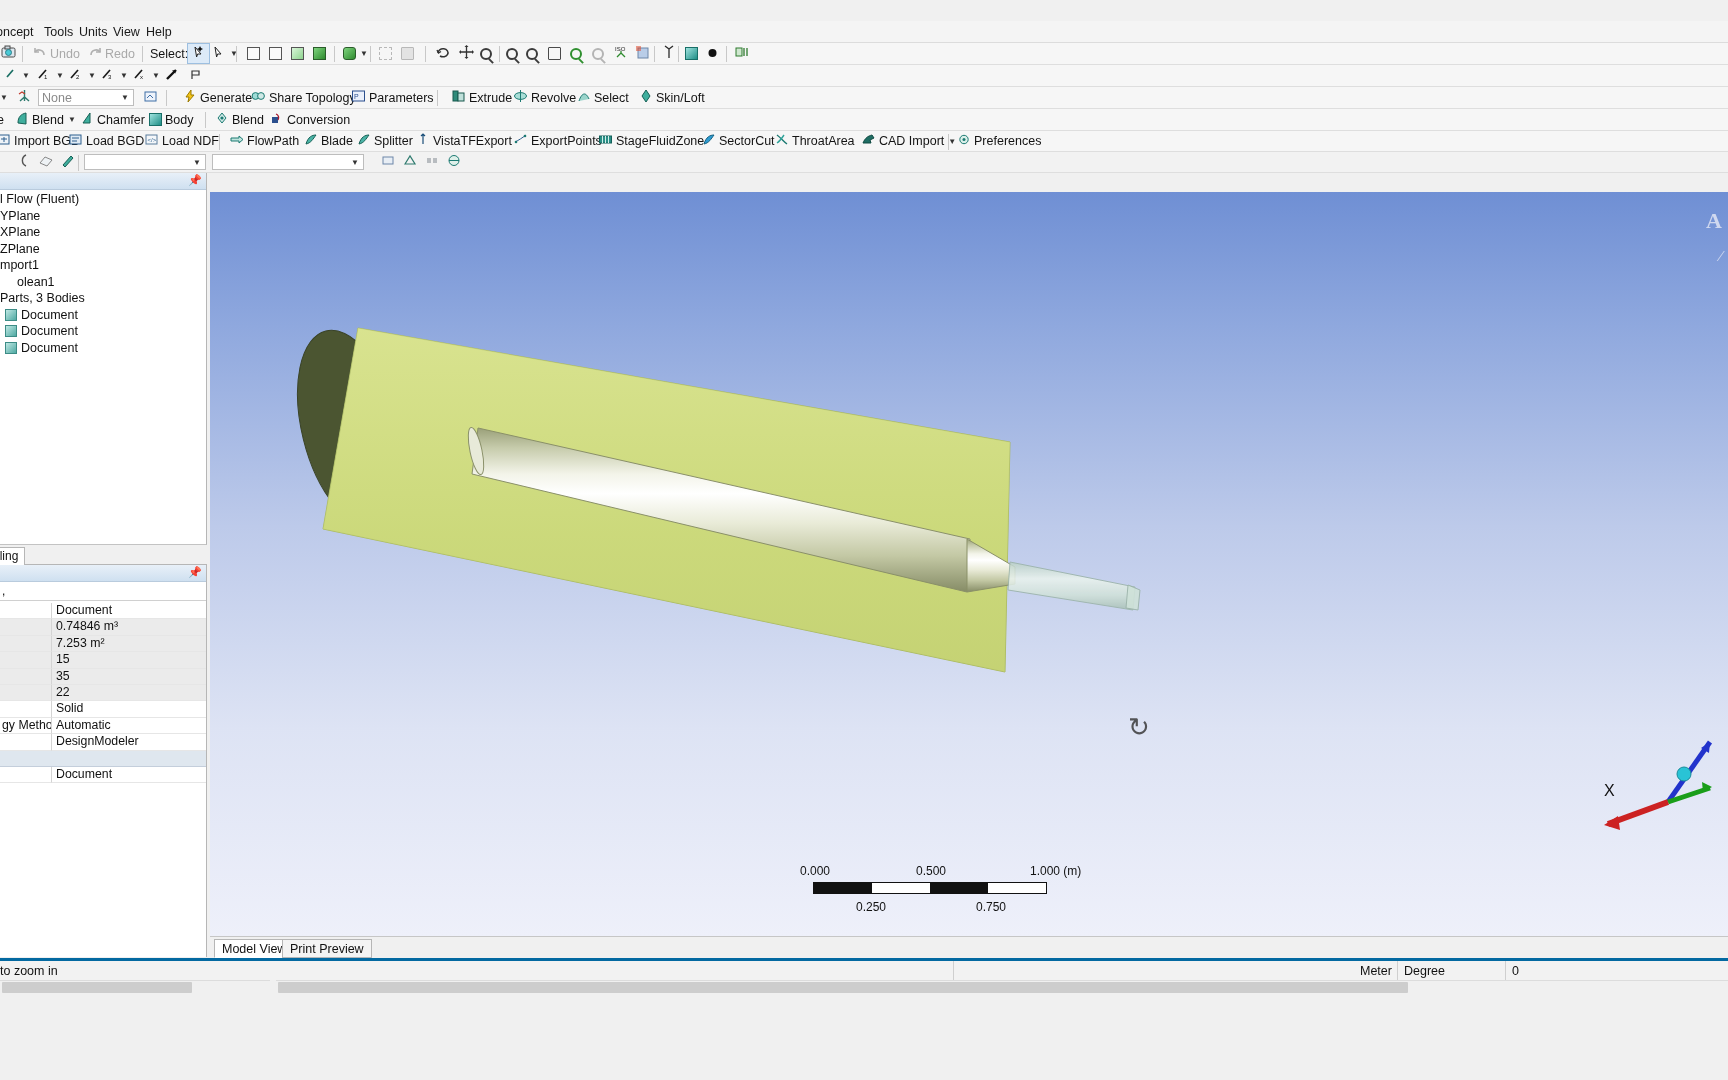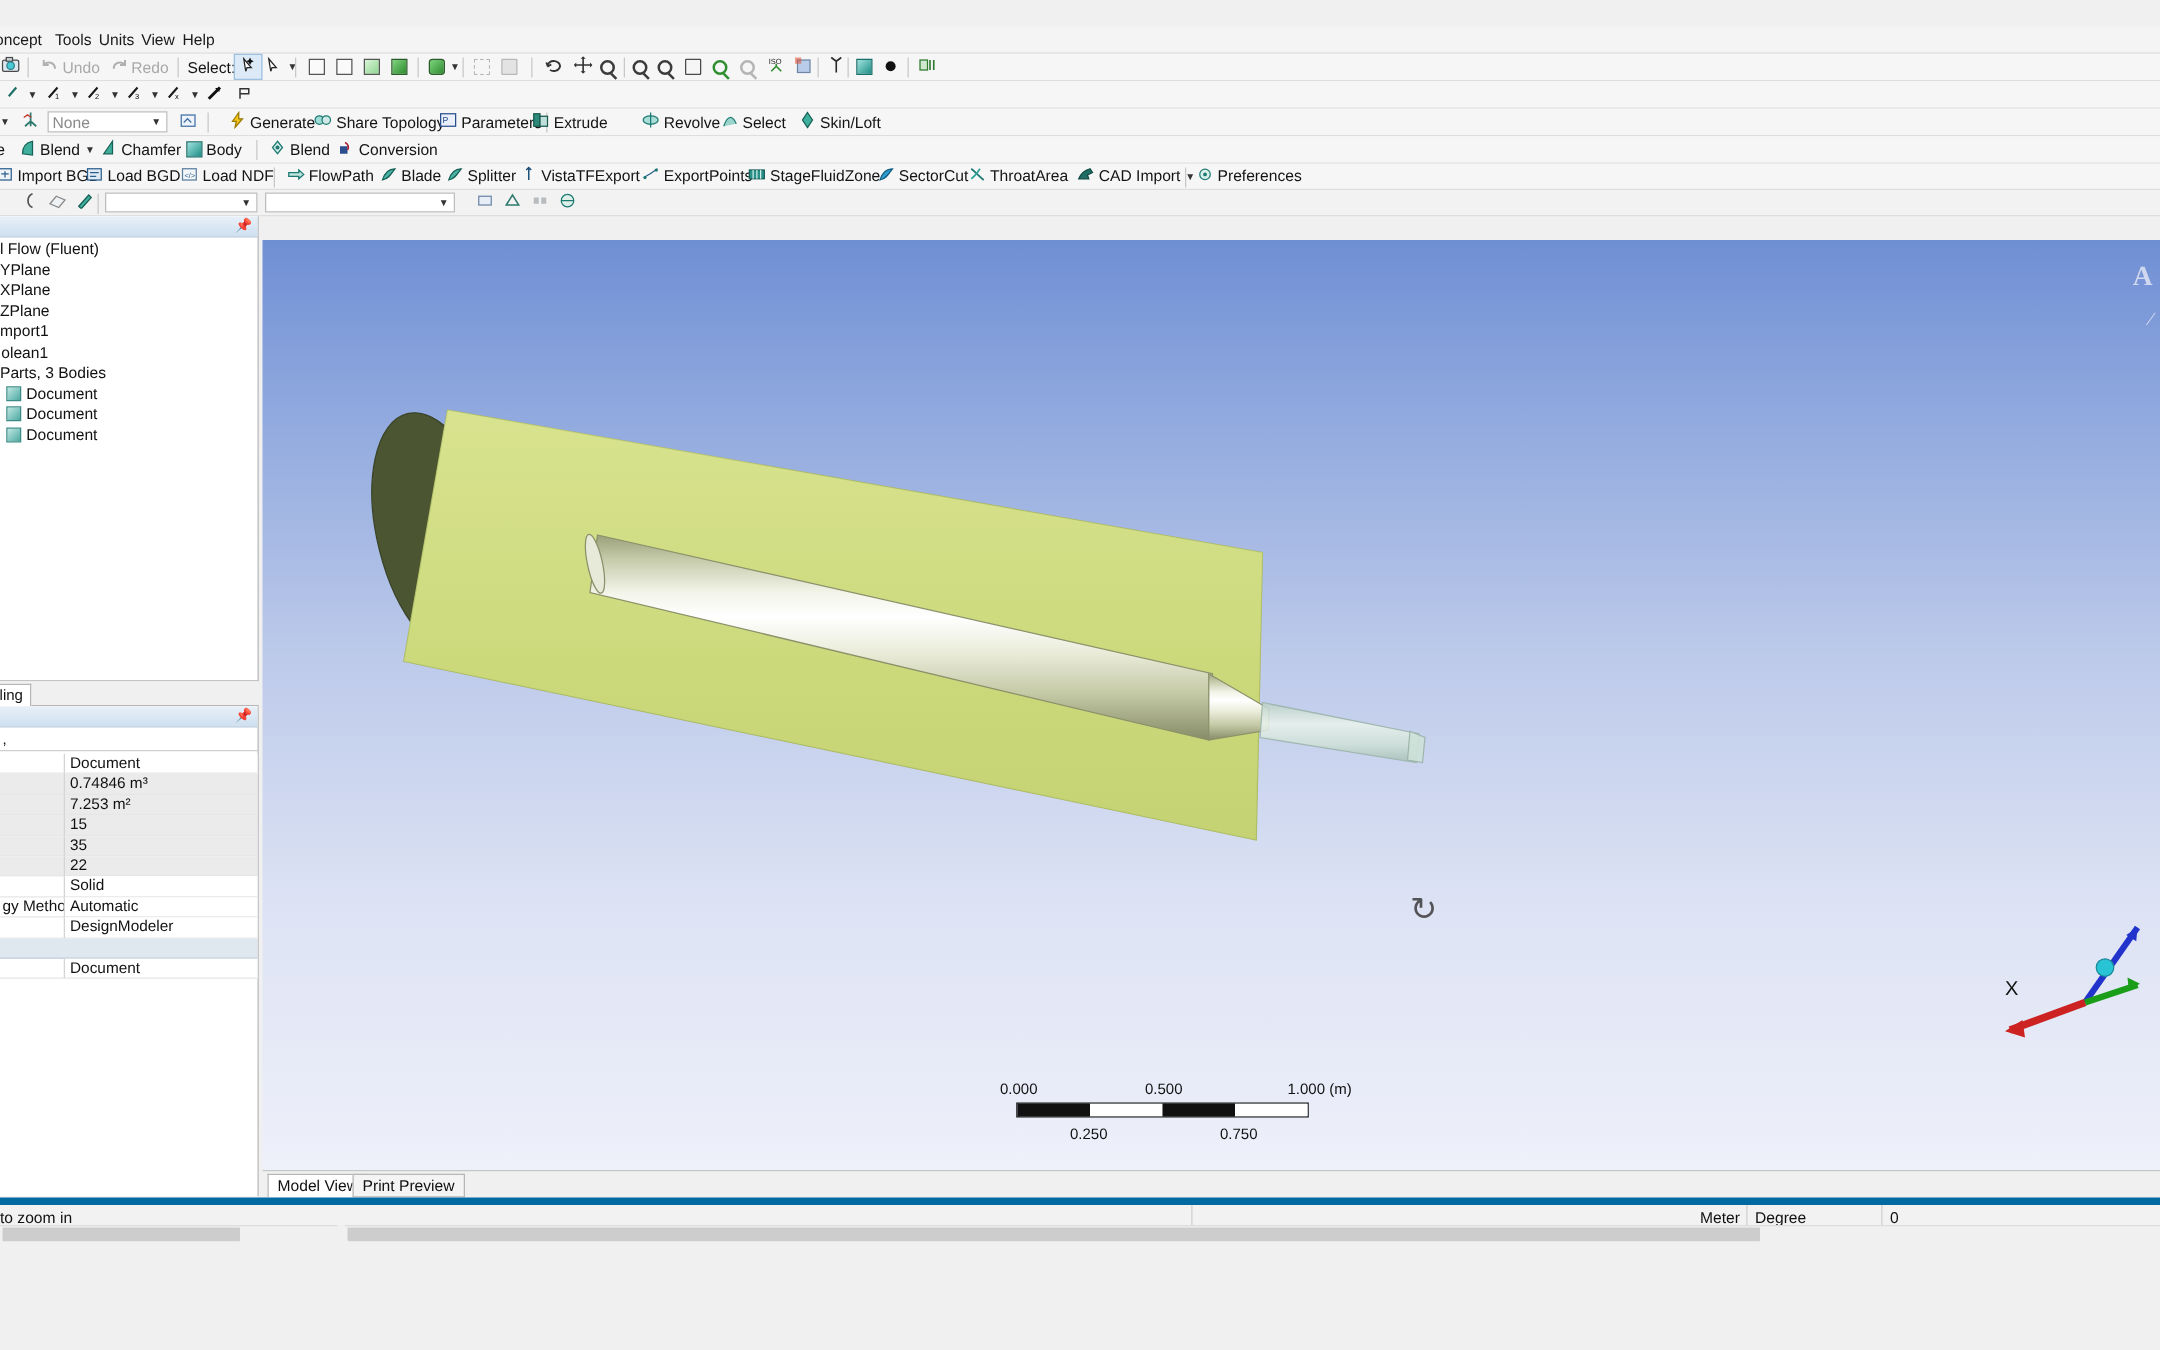--- a/index.html
+++ b/index.html
@@ -165,21 +165,21 @@
   }
   .vtab {
     position: absolute; top: 2px; height: 19px; line-height: 18px; padding: 0 7px;
     font-size: 12.5px; color: #111; border: 1px solid #b6b6b6;
     background: #f4f4f4;
   }
   .vtab.active { background: #ffffff; border-bottom-color: #ffffff; }
 
   #statusbar {
     position: absolute; left: 0; top: 958px; width: 1728px; height: 22px;
-    background: #f2f2f2; border-top: 6px solid #0369a1;
+    background: #f2f2f2; border-top: 3px solid #0369a1;
     font-size: 12.5px; color: #111;
   }
   .st-cell {
     position: absolute; top: 0; height: 21px; line-height: 20px;
     border-right: 1px solid #cfcfcf; padding-left: 6px; white-space: nowrap;
   }
   #scrollstrip {
     position: absolute; left: 0; top: 980px; width: 1728px; height: 100px;
     background: #f0f0f0;
   }
@@ -467,21 +467,21 @@
     <div class="tbitem" style="left:348px">
       <span class="ico">
         <svg width="15" height="14" viewBox="0 0 15 14">
             <rect x="1.5" y="2" width="12" height="10" fill="#eaf0fb" stroke="#2b4f8e"></rect>
             <text x="3" y="9.5" font-size="7" fill="#2b4f8e" font-family="Liberation Sans">P</text>
           </svg>
       </span>
       <span>Parameters</span>
     </div>
     <div class="sep" style="left:437px"></div>
-    <div class="tbitem" style="left:422px">
+    <div class="tbitem" style="left:448px">
       <span class="ico">
         <svg width="15" height="14" viewBox="0 0 15 14">
             <rect x="2" y="2" width="5" height="10" fill="#2e8b7a" stroke="#19584e"></rect>
             <rect x="7" y="4" width="6" height="8" fill="#bfe0da" stroke="#19584e"></rect>
           </svg>
       </span>
       <span>Extrude</span>
     </div>
     <div class="tbitem" style="left:510px">
       <span class="ico">
@@ -748,21 +748,21 @@
         </div>
       <div class="tree-item" style="padding-left:0">
           <span>XPlane</span>
         </div>
       <div class="tree-item" style="padding-left:0">
           <span>ZPlane</span>
         </div>
       <div class="tree-item" style="padding-left:0">
           <span>mport1</span>
         </div>
-      <div class="tree-item" style="padding-left:1px">
+      <div class="tree-item" style="padding-left:17px">
           <span>olean1</span>
         </div>
       <div class="tree-item" style="padding-left:0">
           <span>Parts, 3 Bodies</span>
         </div>
       <div class="tree-item" style="padding-left:5px">
         <span class="ticon body-ico"></span>
         <span>Document</span>
       </div>
       <div class="tree-item" style="padding-left:5px">

